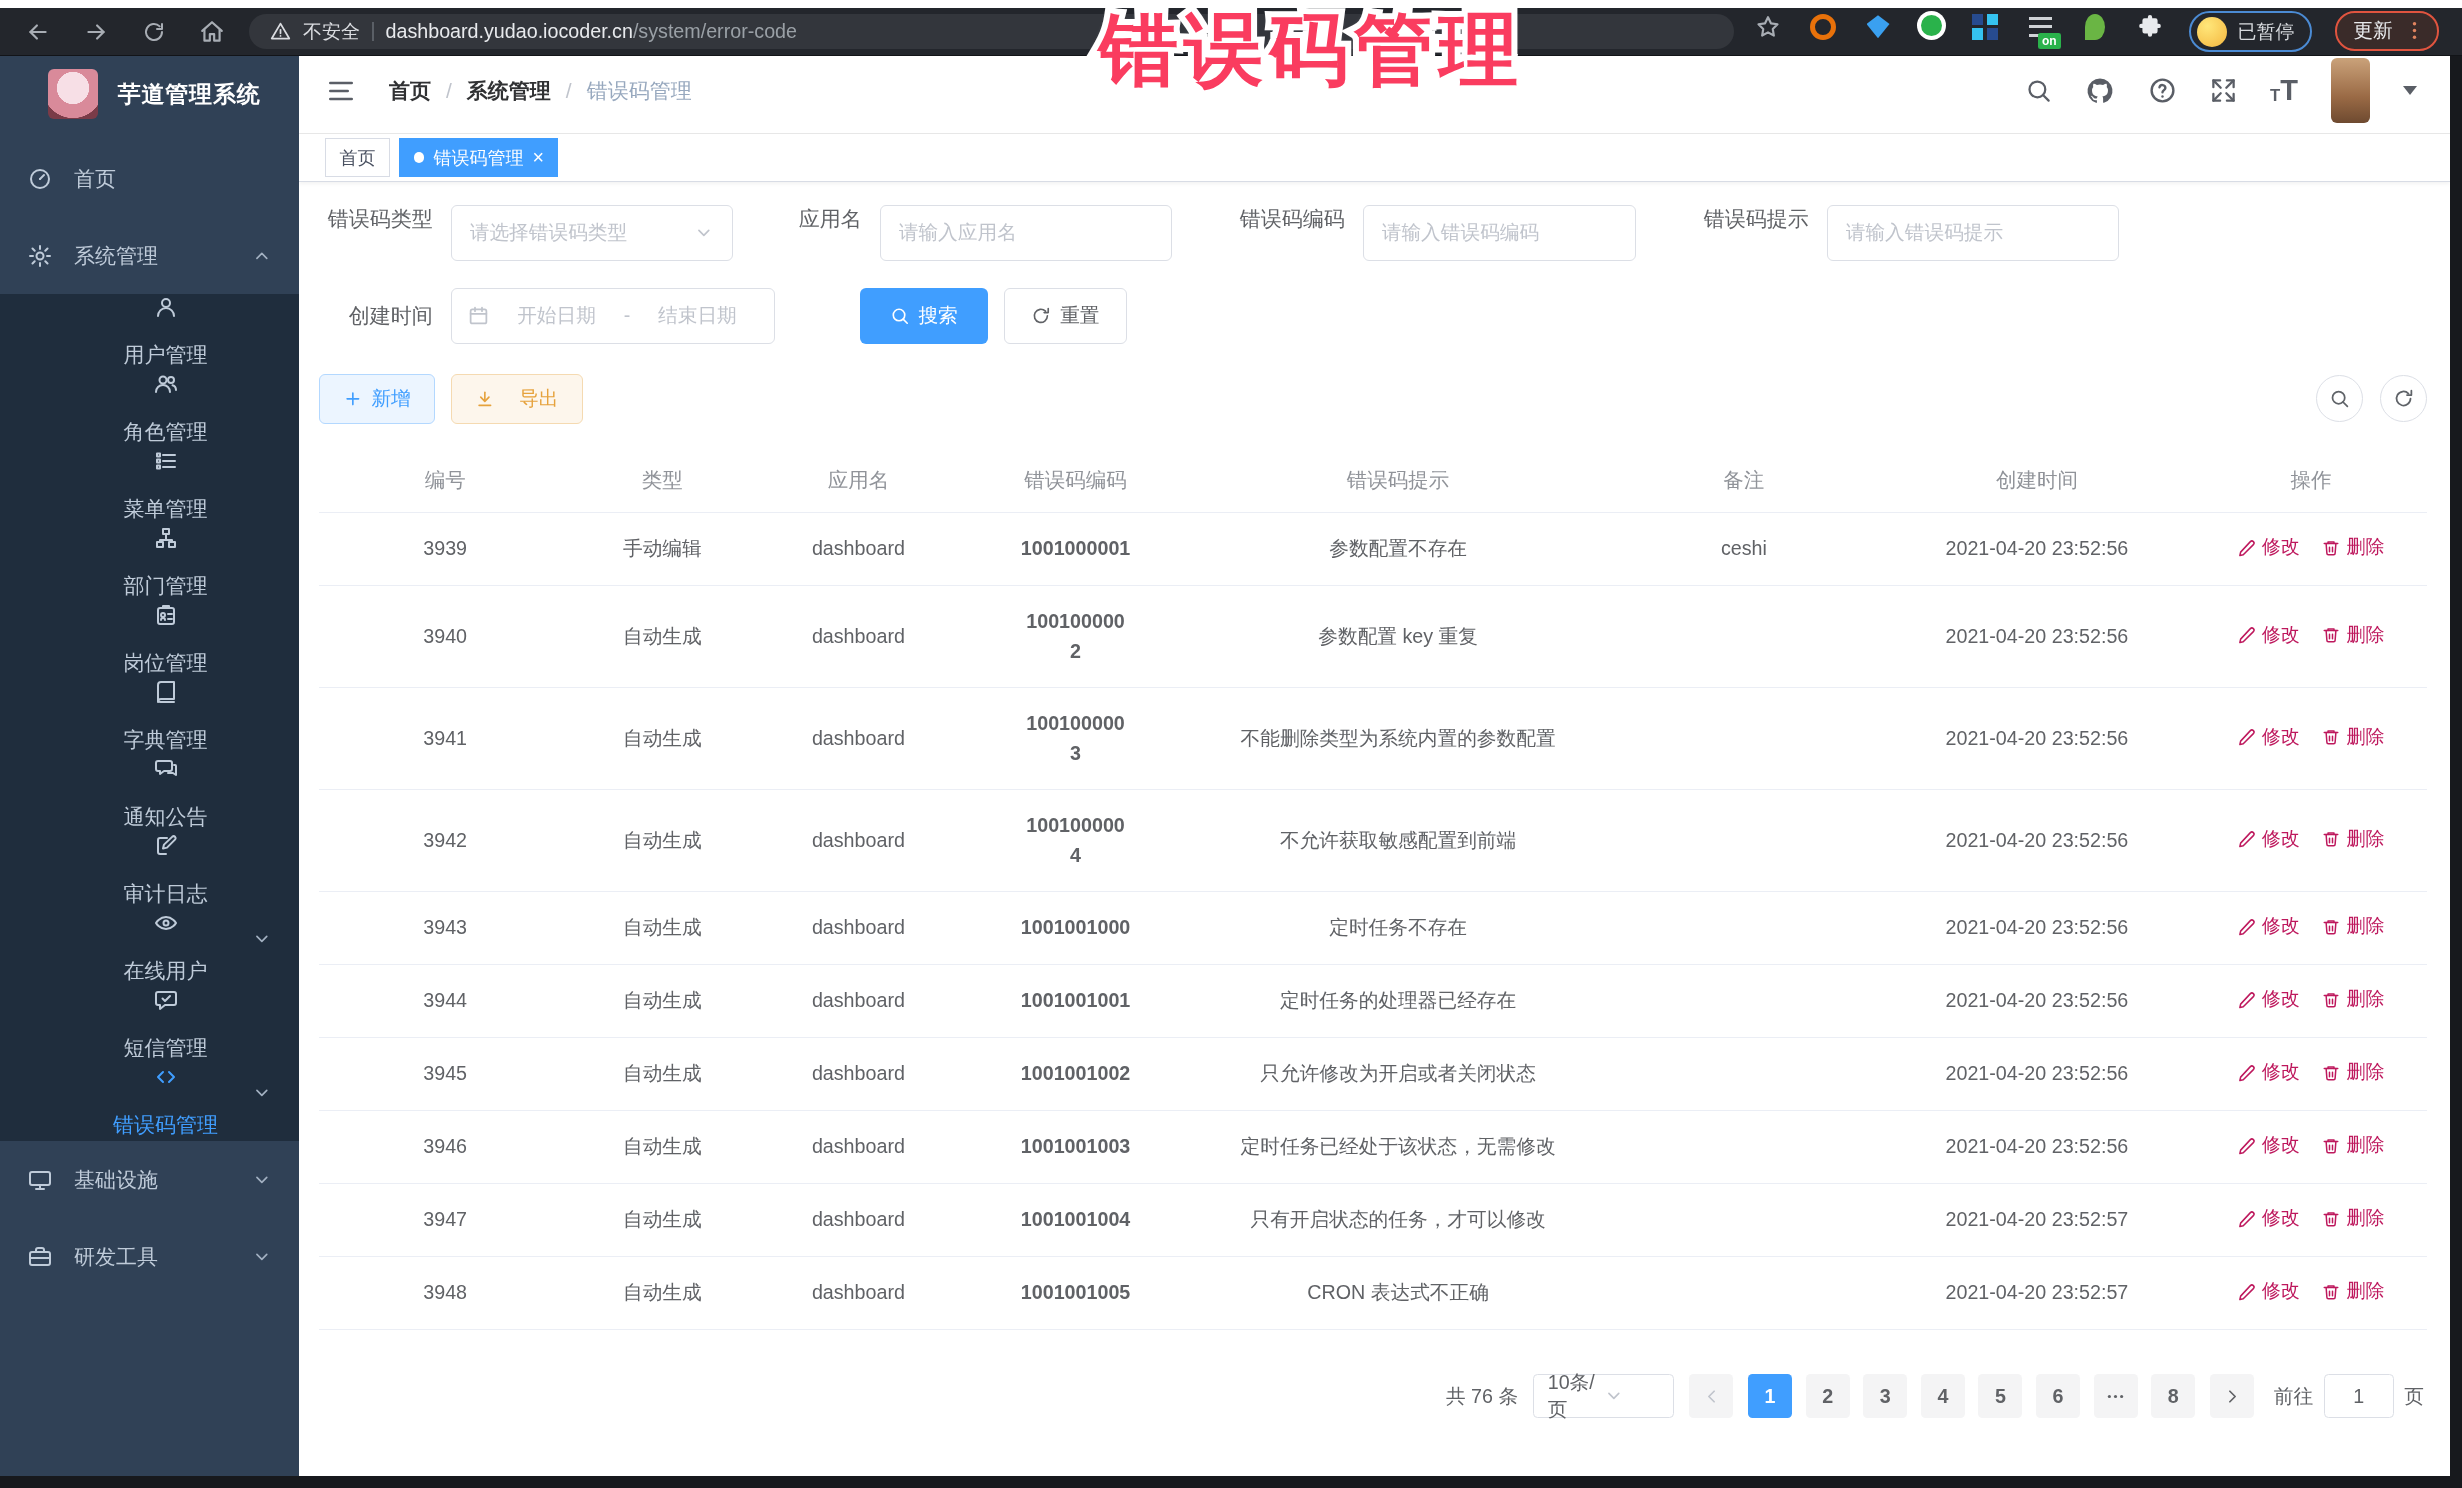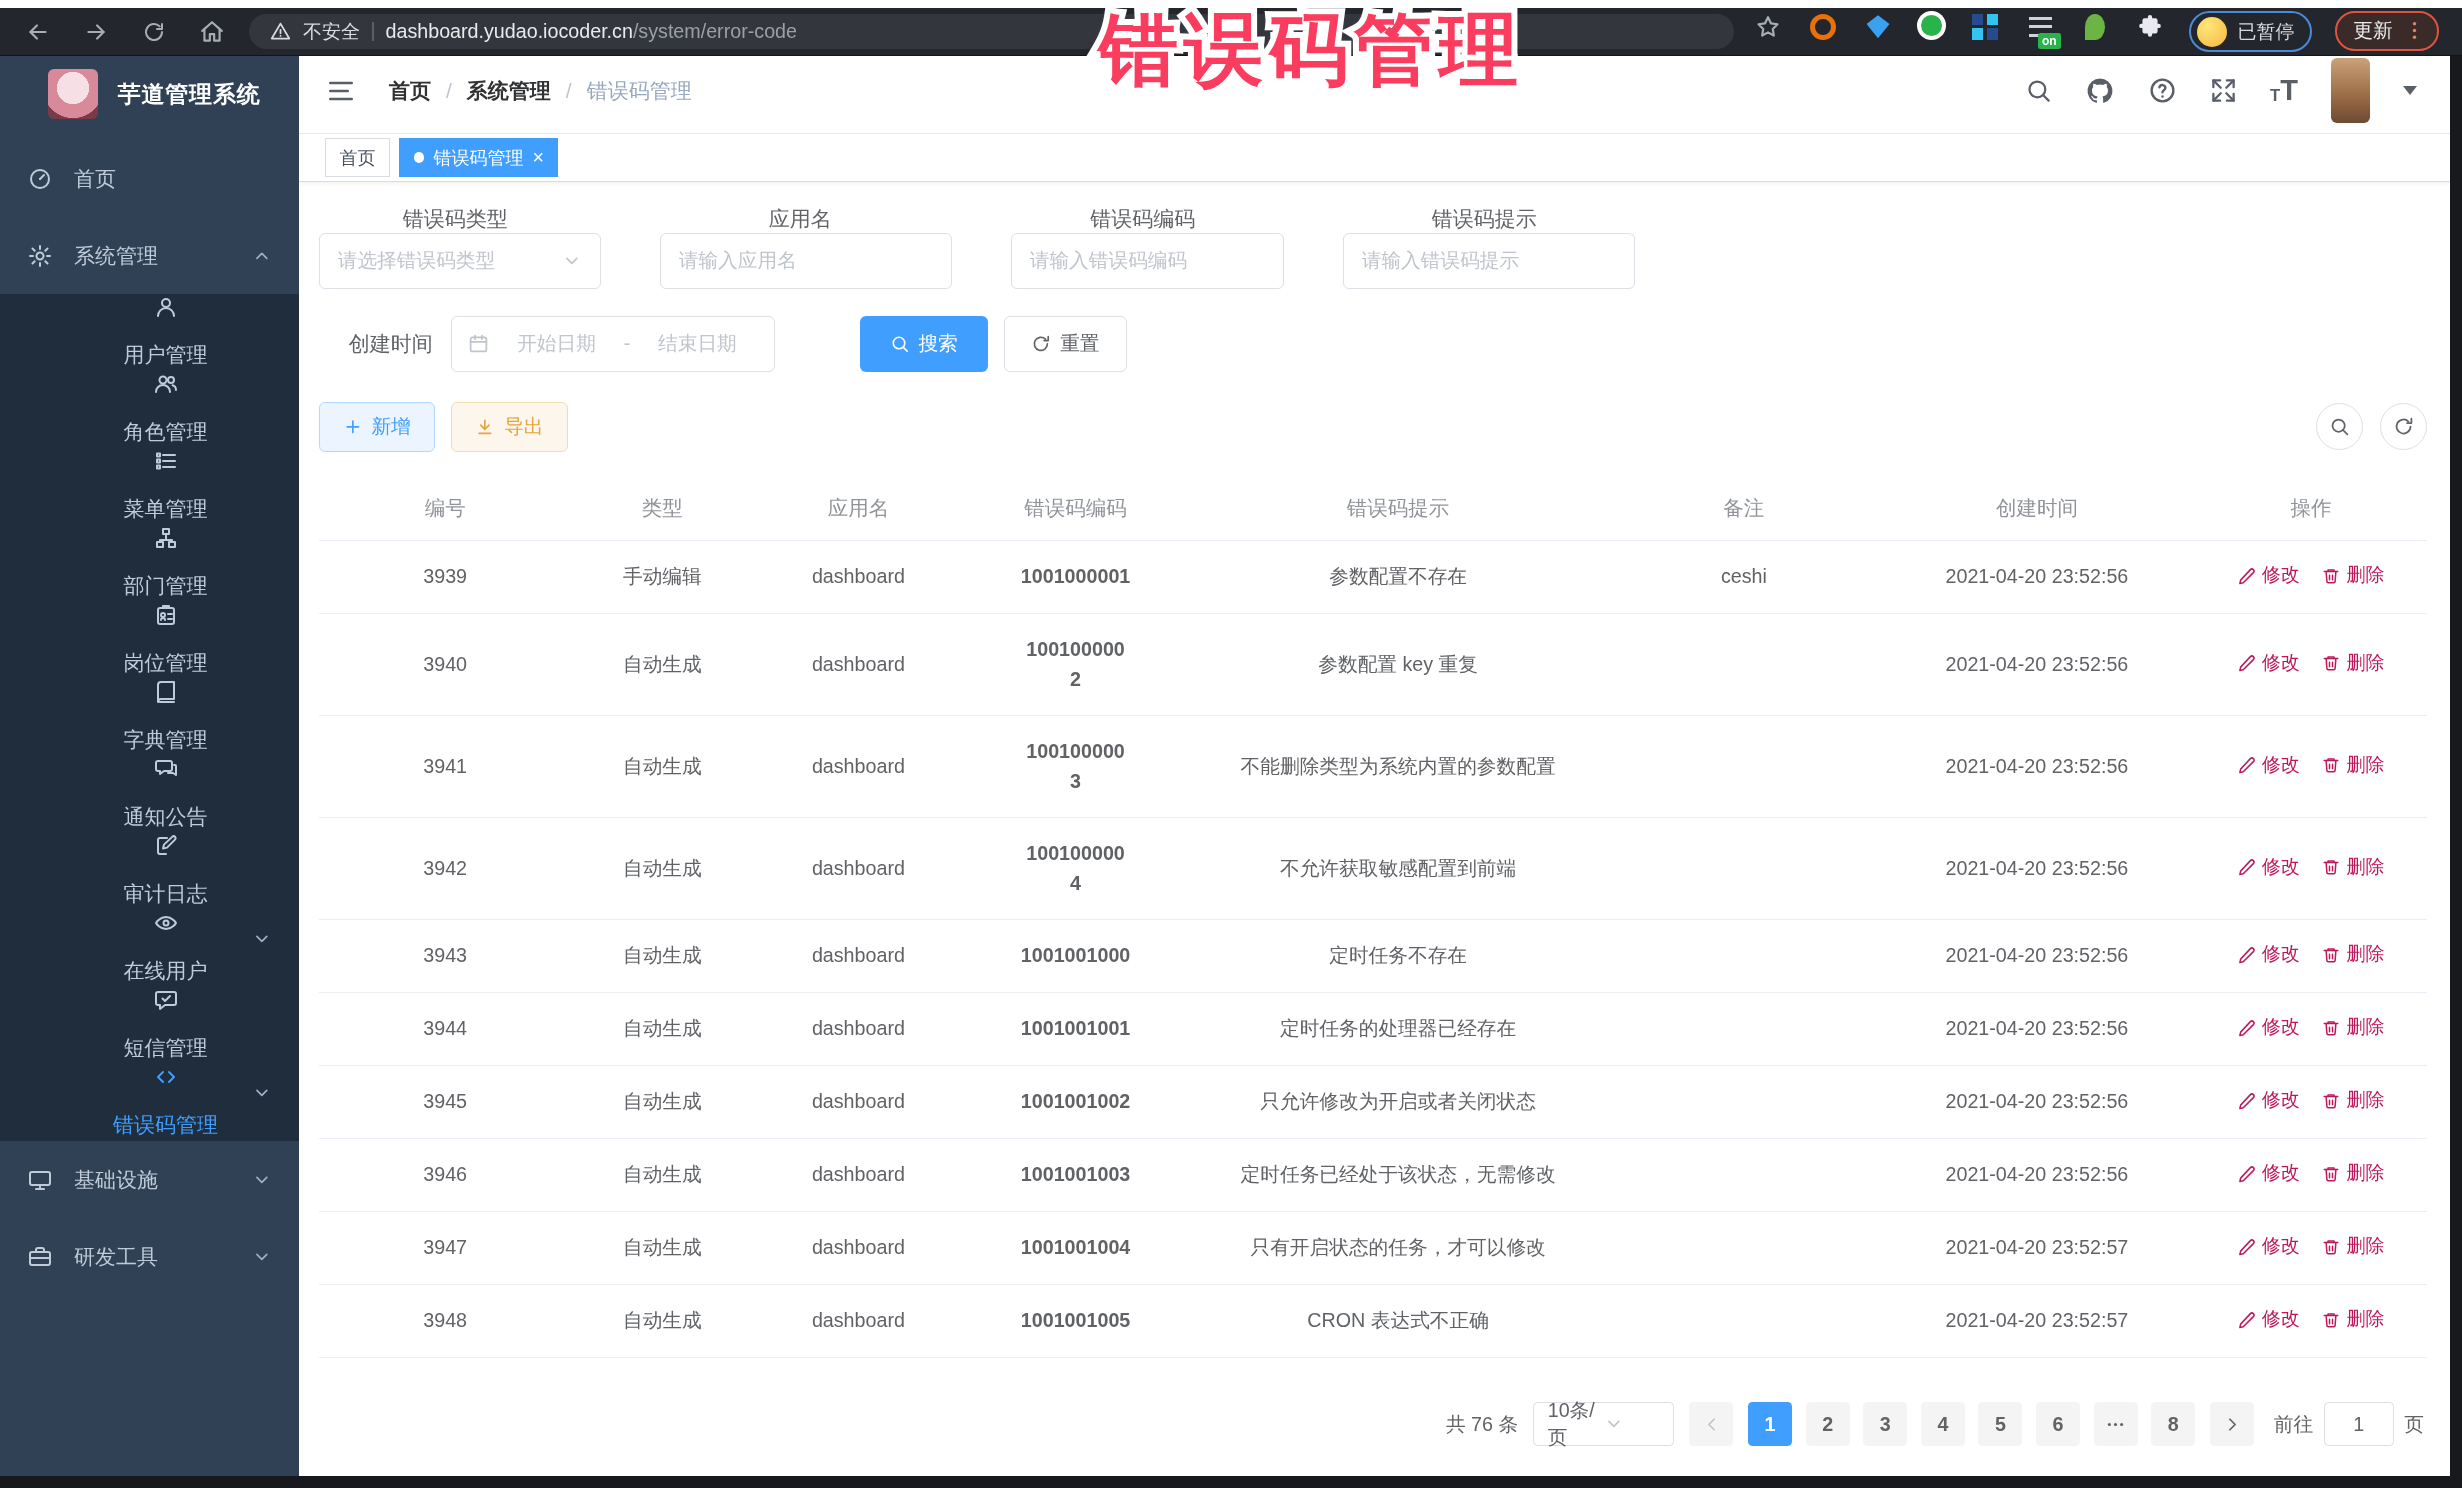--- a/index.html
+++ b/index.html
@@ -86,21 +86,21 @@
     display:inline-flex; align-items:center; gap:9px; cursor:pointer; }
   .tag.active { background:#409eff; border-color:#409eff; color:#fff; }
   .tag-dot { width:10.6px; height:10.6px; border-radius:50%; background:#fff; }
   .tag-close { font-size:19.7px; line-height:1; }
 
   .content { padding:21px 23px 0 19.7px; }
 
   .filter-row { display:flex; align-items:center; }
   .filter-row.r1 { margin-top:1.5px; }
   .filter-row.r2 { margin-top:27px; }
-  .fgroup { display:flex; align-items:center; margin-right:59px;flex-direction:column; }
+  .fgroup { display:flex; margin-right:59px; }
   .f-label { font-size:21px; color:#606266; text-align:right; margin-right:18px; flex:none; white-space:nowrap; }
   .fg0 .f-label { width:114px; } .fg1 .f-label { width:70px; } .fg2 .f-label { width:114px; } .fg3 .f-label { width:114px; }
   .f-control { height:56px; border:1.5px solid #dcdfe6; border-radius:6px; background:#fff; display:flex;
     align-items:center; padding:0 18px; font-size:19.7px; color:#c0c4cc; }
   .fg0 .f-control { width:282px; } .fg1 .f-control { width:292px; } .fg2 .f-control { width:273px; } .fg3 .f-control { width:292px; }
   .f-placeholder { flex:1; white-space:nowrap; overflow:hidden; }
   .f-caret { color:#c0c4cc; display:flex; }
   .date-label { width:114px; font-size:21px; color:#606266; text-align:right; margin-right:18px; }
   .date-control { width:324px; height:56px; border:1.5px solid #dcdfe6; border-radius:6px; display:flex;
     align-items:center; padding:0 16.7px; gap:7.6px; font-size:19.7px; color:#c0c4cc; }
@@ -108,21 +108,21 @@
   .date-sep { color:#c0c4cc; }
   .btn { height:56px; border-radius:6px; display:inline-flex; align-items:center; justify-content:center;
     gap:9px; font-size:19.7px; cursor:pointer; border:1.5px solid transparent; }
   .btn-search { background:#409eff; color:#fff; padding:0 29px; margin-left:85px; }
   .btn-reset { background:#fff; color:#606266; border-color:#dcdfe6; padding:0 26px; margin-left:16.7px; }
 
   .toolbar { margin-top:30px; display:flex; align-items:center; }
   .btn-add { height:50px; padding:0 23px; background:#ecf5ff; border:1.5px solid #b3d8ff; color:#409eff;
     border-radius:6px; display:inline-flex; align-items:center; gap:9px; font-size:19.7px; cursor:pointer; }
   .btn-export { height:50px; padding:0 23px; background:#fdf6ec; border:1.5px solid #f5dab1; color:#e6a23c;
-    border-radius:6px; display:inline-flex; align-items:center; gap:9px; font-size:19.7px; margin-left:16.7px; cursor:pointer; }
+    border-radius:6px; display:inline-flex; align-items:center; gap:24px; font-size:19.7px; margin-left:16.7px; cursor:pointer; }
   .toolbar-right { margin-left:auto; display:flex; gap:16.7px; }
   .circle-btn { width:47px; height:47px; border-radius:50%; border:1.5px solid #dcdfe6; color:#5f6368;
     display:flex; align-items:center; justify-content:center; background:#fff; cursor:pointer; }
 
   table.grid { width:100%; margin-top:26px; border-collapse:collapse; table-layout:fixed; }
   table.grid th { font-size:20.5px; color:#909399; font-weight:500; padding:16.7px 6px 18px; text-align:center;
     border-bottom:1.5px solid #ebeef5; white-space:nowrap; }
   table.grid td { font-size:19.7px; color:#606266; text-align:center; padding:7.6px 6px;
     border-bottom:1.5px solid #ebeef5; height:73px; line-height:1.5; }
   tr.wrapped td { height:102px; }

